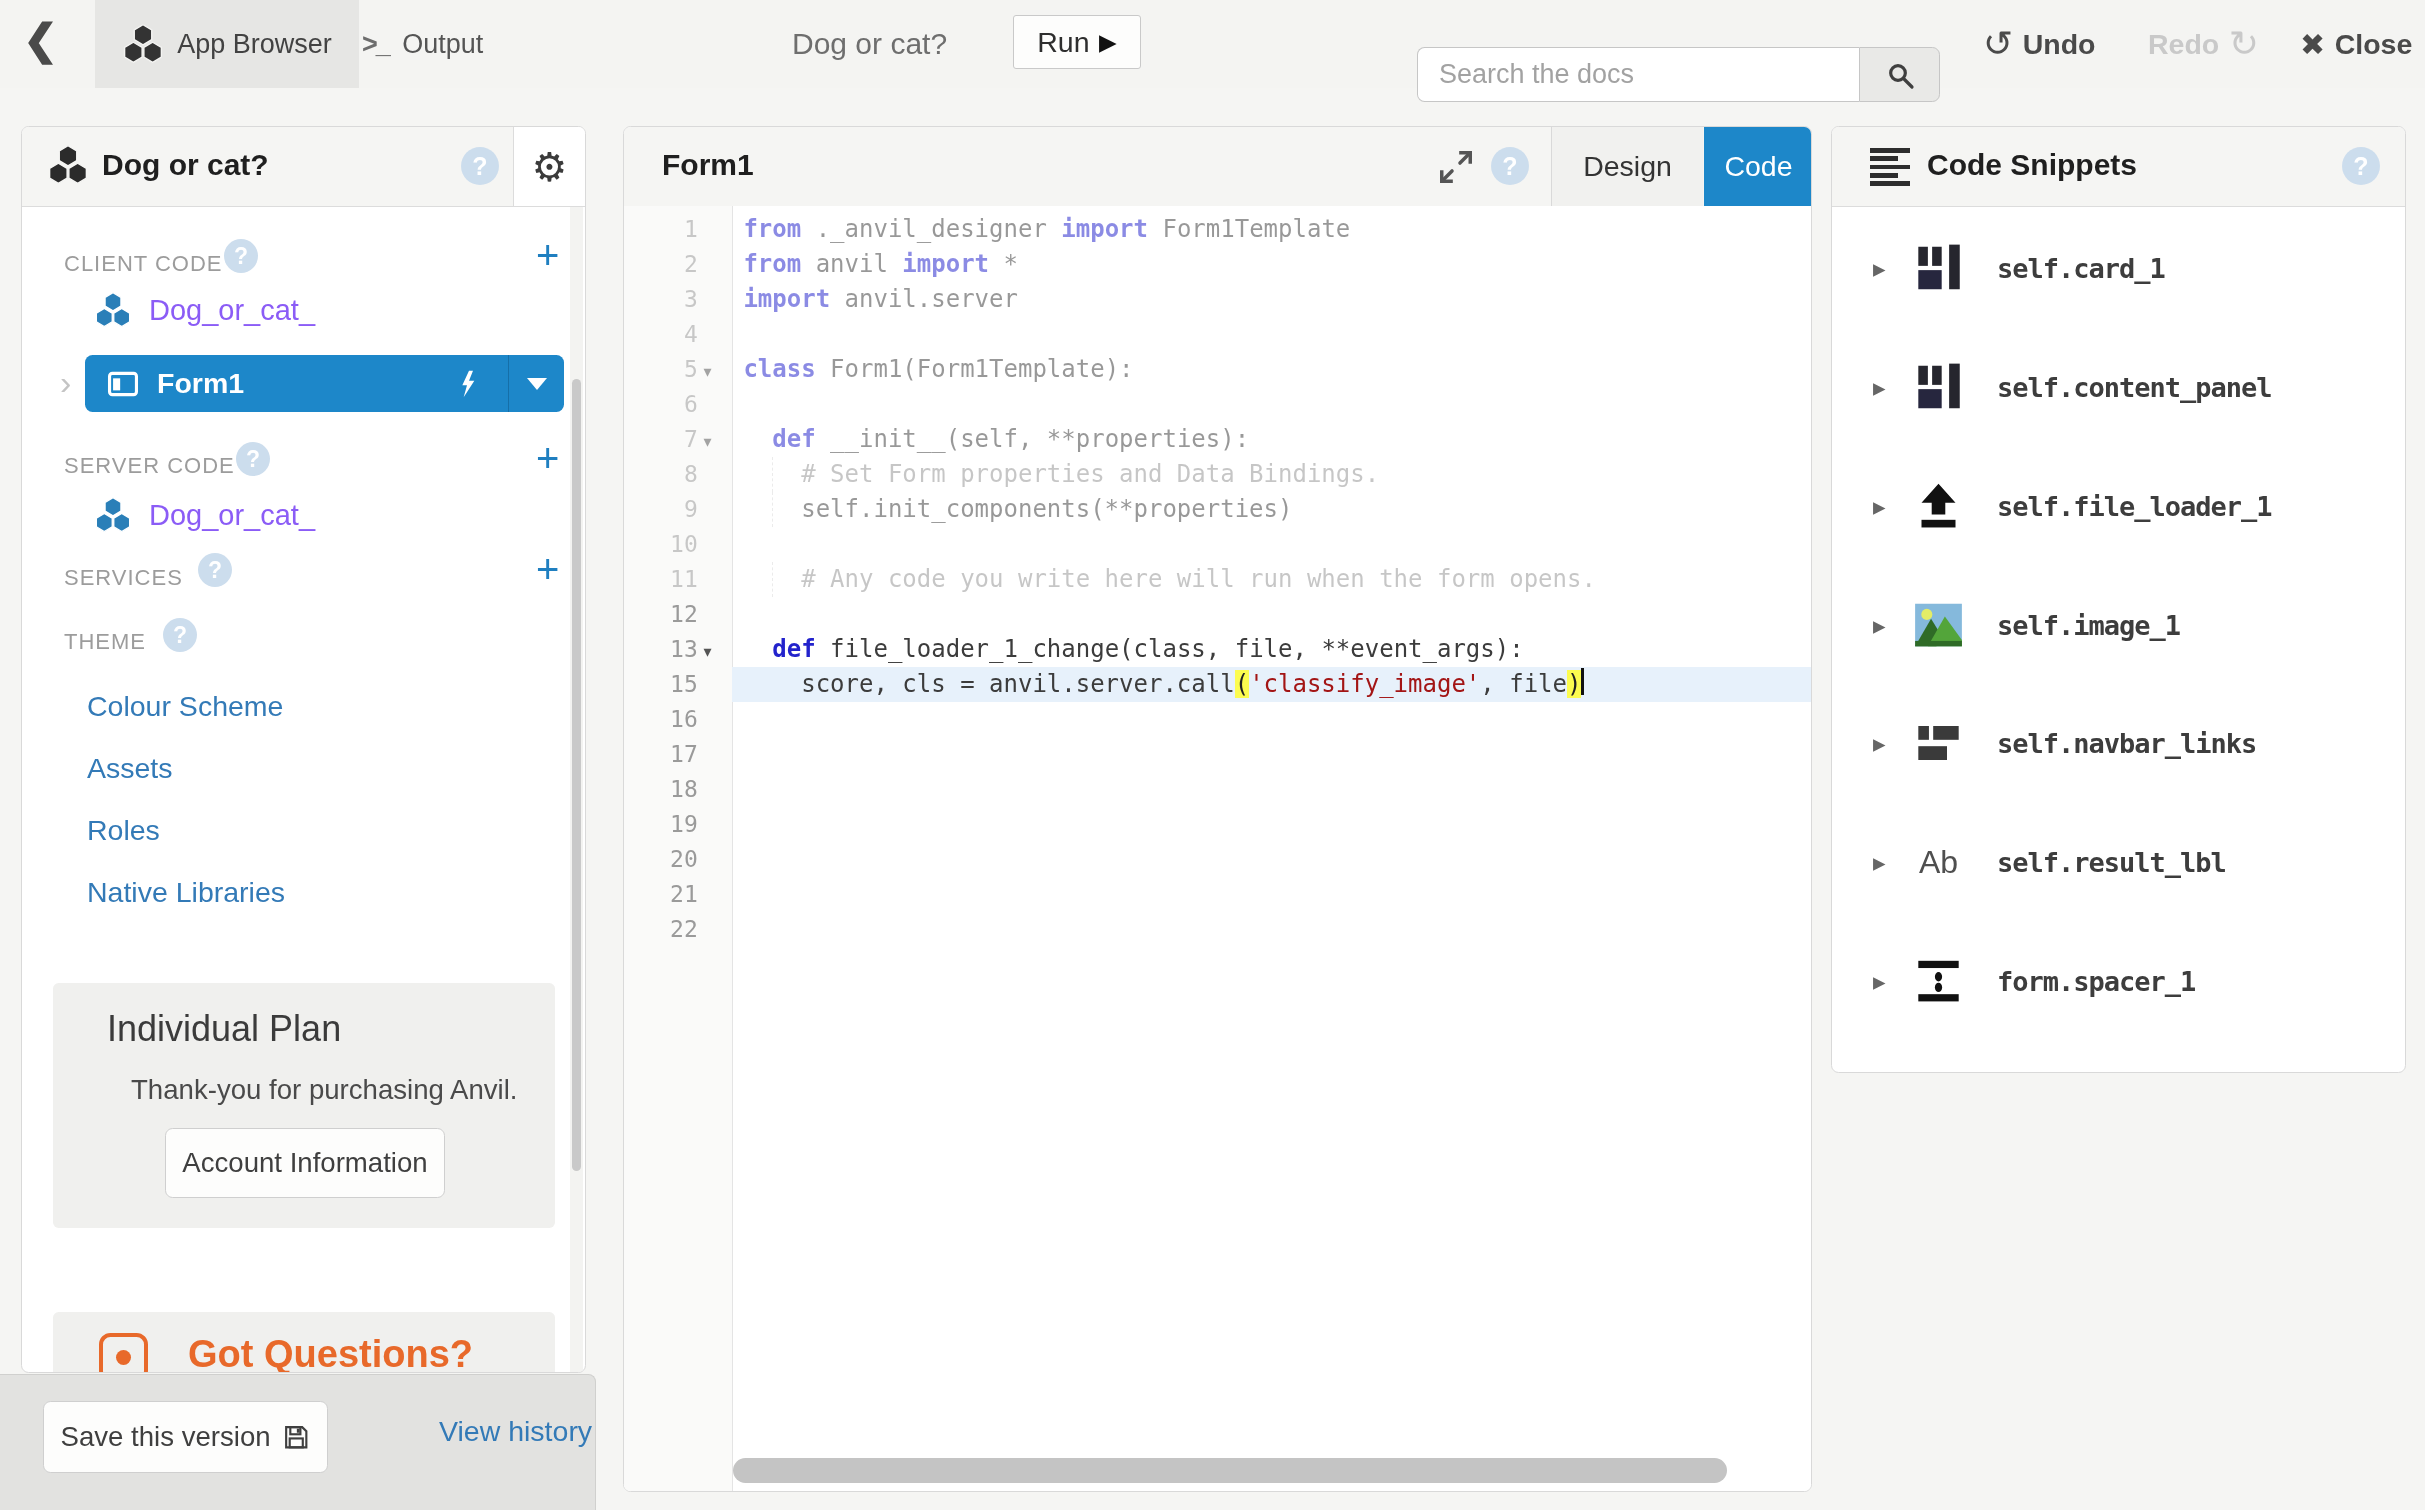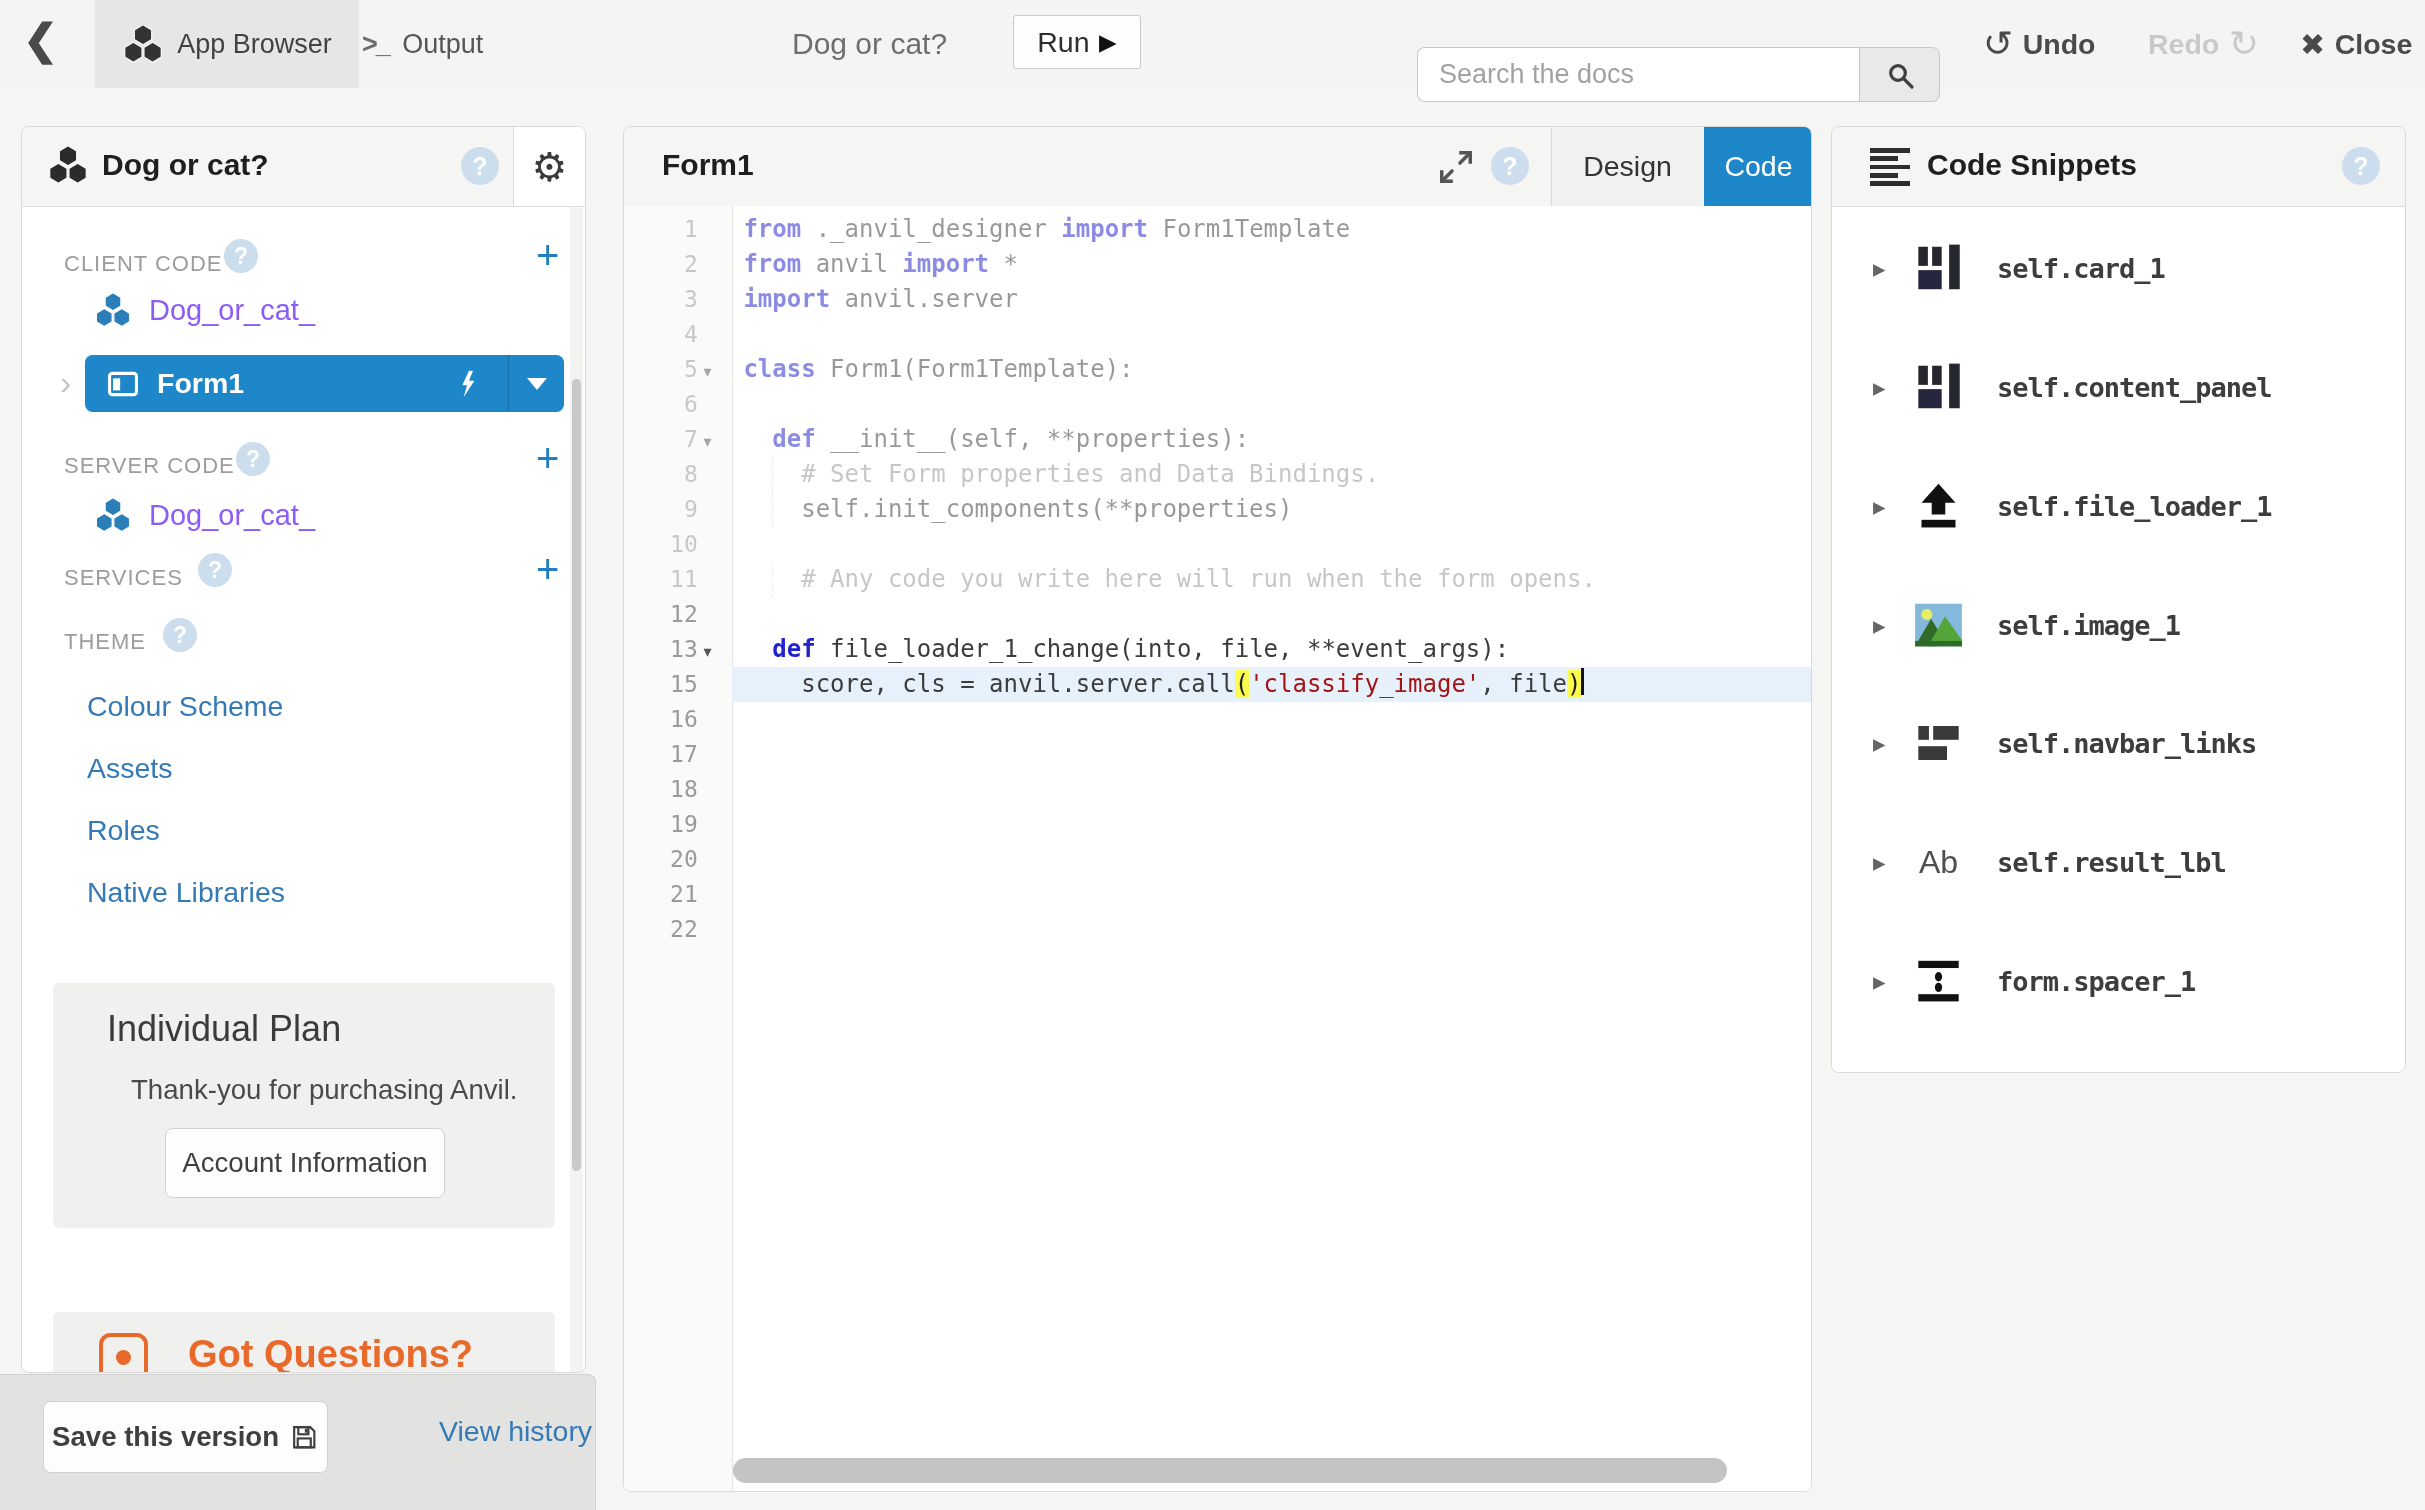--- a/index.html
+++ b/index.html
@@ -67,21 +67,21 @@
   #q-icon{left:46px;top:21px;width:49px;height:49px;border:4.8px solid #e8692a;border-radius:11.4px;
           box-sizing:border-box;display:flex;align-items:center;justify-content:center;}
   #q-icon .dot{width:15px;height:15px;border-radius:50%;background:#e8692a;}
   #q-text{left:135px;top:21px;font-size:38px;font-weight:bold;color:#e8692a;}
   #side-scroll-track{right:1.9px;top:80px;width:13.3px;height:1165px;background:#f3f3f1;}
   #side-scroll-thumb{right:3.8px;top:252px;width:9.5px;height:792px;background:#c9c9c9;border-radius:4.8px;}
   #footerbar{left:0px;top:1374px;width:595px;height:136px;background:#e2e2e0;border-top:1px solid #d0d0ce;
              border-right:1px solid #d0d0ce;border-top-right-radius:7.6px;z-index:6;}
   #save-btn{left:43px;top:26px;width:285px;height:72px;background:#fdfdfc;border:1px solid #cfcfcf;
             border-radius:7.6px;display:flex;align-items:center;justify-content:center;gap:11.4px;
-            font-size:27.6px;color:#3f3f3f;box-sizing:border-box;font-weight:bold;}
+            font-size:27.6px;color:#3f3f3f;box-sizing:border-box;}
   #view-history{left:439px;top:40px;font-size:28.5px;color:#337ab7;}
   
   #expand-icon{left:813px;top:21px;width:38px;height:38px;}
   #design-tab{left:927px;top:0;width:152px;height:79px;background:#f1f1ef;border-left:1px solid #d9d9d9;
               display:flex;align-items:center;justify-content:center;font-size:28.5px;color:#333;box-sizing:border-box;}
   #code-tab{left:1080px;top:0;width:109px;height:79px;background:#1d87c9;color:#fff;border-top-right-radius:6.7px;
             display:flex;align-items:center;justify-content:center;font-size:28.5px;}
   #code-area{left:0;top:79px;right:0;bottom:0;background:#fff;}
   #gutter-bg{left:0;top:0;bottom:0;width:108px;background:#fafaf9;border-right:1px solid #e4e4e4;}
   #code-lines{left:0;top:5.7px;right:0;}
@@ -374,21 +374,21 @@
             <span class="ln">12</span>
             <span class="fold"></span>
           </span>
           <span class="src"></span>
         </div>
         <div class="cl">
           <span class="gut">
             <span class="ln">13</span>
             <span class="fold">▾</span>
           </span>
-          <span class="src"><span class="tk-tx">  </span><span class="tk-kw">def</span><span class="tk-tx"> file_loader_1_change(into, file, **event_args):</span></span>
+          <span class="src"><span class="tk-tx">  </span><span class="tk-kw">def</span><span class="tk-tx"> file_loader_1_change(class, file, **event_args):</span></span>
         </div>
         <div class="cl active">
           <span class="gut">
             <span class="ln">15</span>
             <span class="fold"></span>
           </span>
           <span class="src"><span class="tk-tx">    score, cls = anvil.server.call</span><span class="tk-bk">(</span><span class="tk-st">'classify_image'</span><span class="tk-tx">, file</span><span class="tk-bk">)</span><span class="caret"></span></span>
         </div>
         <div class="cl">
           <span class="gut">

